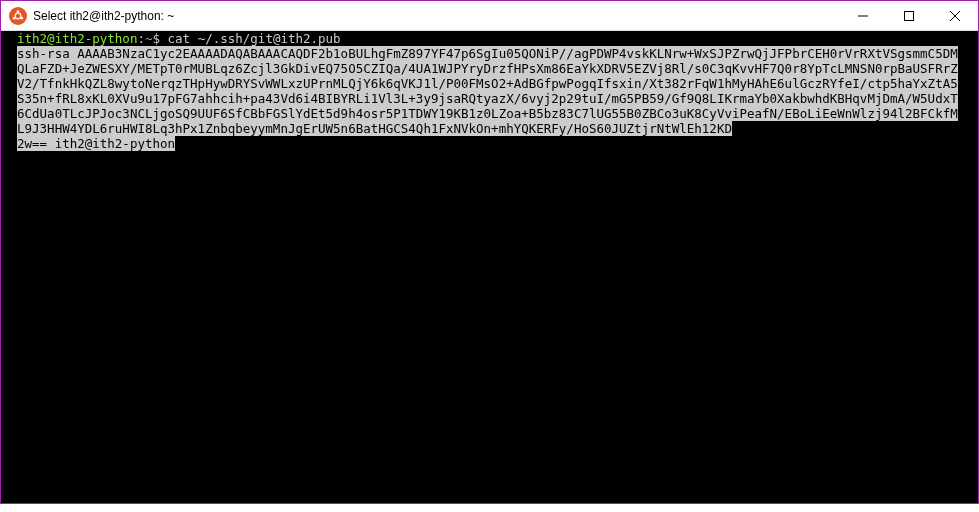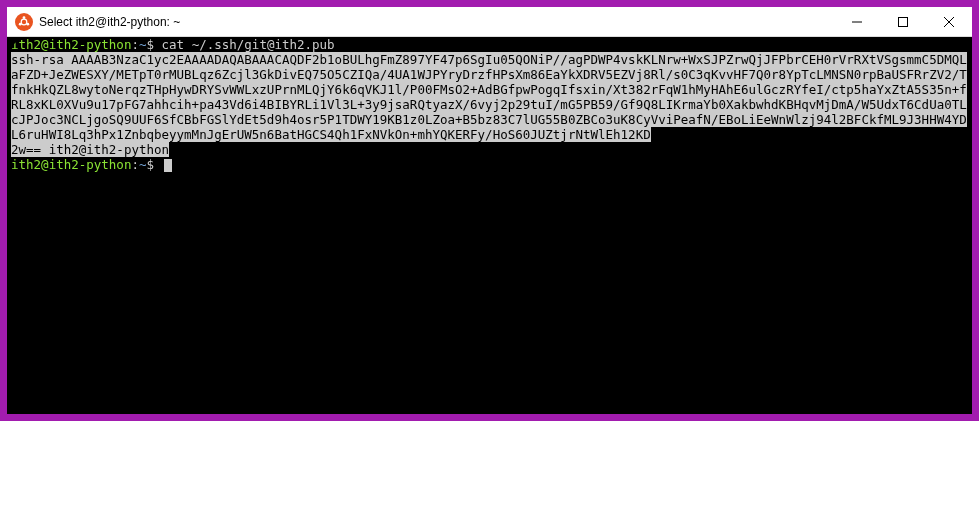--- a/index.html
+++ b/index.html
@@ -1,19 +1,19 @@
 <!DOCTYPE html>
 <html><head>
 <meta charset="utf-8">
 <style>
   * { margin: 0; padding: 0; box-sizing: border-box; }
   html, body { width: 979px; height: 512px; font-family: "Segoe UI", Tahoma, sans-serif; }
   .window {
-    width: 979px; height: 421px;
-    border: 7px solid #a21caf;
+    width: 979px; height: 504px;
+    border: 1px solid #a21caf;
     display: flex; flex-direction: column;
     background: #000;
   }
   .titlebar {
     height: 30px; background: #fff;
     display: flex; align-items: center;
     border-bottom: 1px solid #ddd;
     user-select: none;
   }
   .titlebar .app-icon {
@@ -35,21 +35,21 @@
     font-size: 10px; color: #000;
   }
   .win-btn svg { width: 10px; height: 10px; stroke: #000; stroke-width: 1; fill: none; }
   .terminal {
     flex: 1;
     background: #000;
     font-family: "Consolas", "DejaVu Sans Mono", monospace;
     font-size: 12.5px;
     line-height: 15px;
     color: #ccc;
-    padding: 0 4px;
+    padding: 0 16px;
     overflow: hidden;
     white-space: pre-wrap;
     word-break: break-all;
     border-radius: 24px;
   }
   .prompt-user { color: #8ae234; }
   .prompt-path { color: #729fcf; }
   .prompt-sym { color: #ccc; }
   .cmd { color: #ccc; }
   .sel { background: #ccc; color: #000000; }
@@ -89,14 +89,14 @@
         <svg viewBox="0 0 10 10">
             <line x1="0" y1="0" x2="10" y2="10"></line>
             <line x1="10" y1="0" x2="0" y2="10"></line>
           </svg>
       </div>
     </div>
   </div>
 
   <div class="terminal"><span class="line"><span class="prompt-user">ith2@ith2-python</span><span class="prompt-sym">:</span><span class="prompt-path">~</span><span class="prompt-sym">$</span> <span class="cmd">cat ~/.ssh/git@ith2.pub</span></span><span class="sel">ssh-rsa AAAAB3NzaC1yc2EAAAADAQABAAACAQDF2b1oBULhgFmZ897YF47p6SgIu05QONiP//agPDWP4vskKLNrw+WxSJPZrwQjJFPbrCEH0rVrRXtVSgsmmC5DMQLaFZD+JeZWESXY/METpT0rMUBLqz6Zcjl3GkDivEQ75O5CZIQa/4UA1WJPYryDrzfHPsXm86EaYkXDRV5EZVj8Rl/s0C3qKvvHF7Q0r8YpTcLMNSN0rpBaUSFRrZV2/TfnkHkQZL8wytoNerqzTHpHywDRYSvWWLxzUPrnMLQjY6k6qVKJ1l/P00FMsO2+AdBGfpwPogqIfsxin/Xt382rFqW1hMyHAhE6ulGczRYfeI/ctp5haYxZtA5S35n+fRL8xKL0XVu9u17pFG7ahhcih+pa43Vd6i4BIBYRLi1Vl3L+3y9jsaRQtyazX/6vyj2p29tuI/mG5PB59/Gf9Q8LIKrmaYb0XakbwhdKBHqvMjDmA/W5UdxT6CdUa0TLcJPJoc3NCLjgoSQ9UUF6SfCBbFGSlYdEt5d9h4osr5P1TDWY19KB1z0LZoa+B5bz83C7lUG55B0ZBCo3uK8CyVviPeafN/EBoLiEeWnWlzj94l2BFCkfML9J3HHW4YDL6ruHWI8Lq3hPx1ZnbqbeyymMnJgErUW5n6BatHGCS4Qh1FxNVkOn+mhYQKERFy/HoS60JUZtjrNtWlEh12KD</span>
 <span class="sel">2w== ith2@ith2-python</span>
-<span class="line"><span class="prompt-user">ith2@ith2-python</span><span class="prompt-sym">:</span><span class="prompt-path">~</span><span class="prompt-sym">$</span> <span class="cursor"></span></span></div>
+</div>
 </div>
 
 </body></html>

